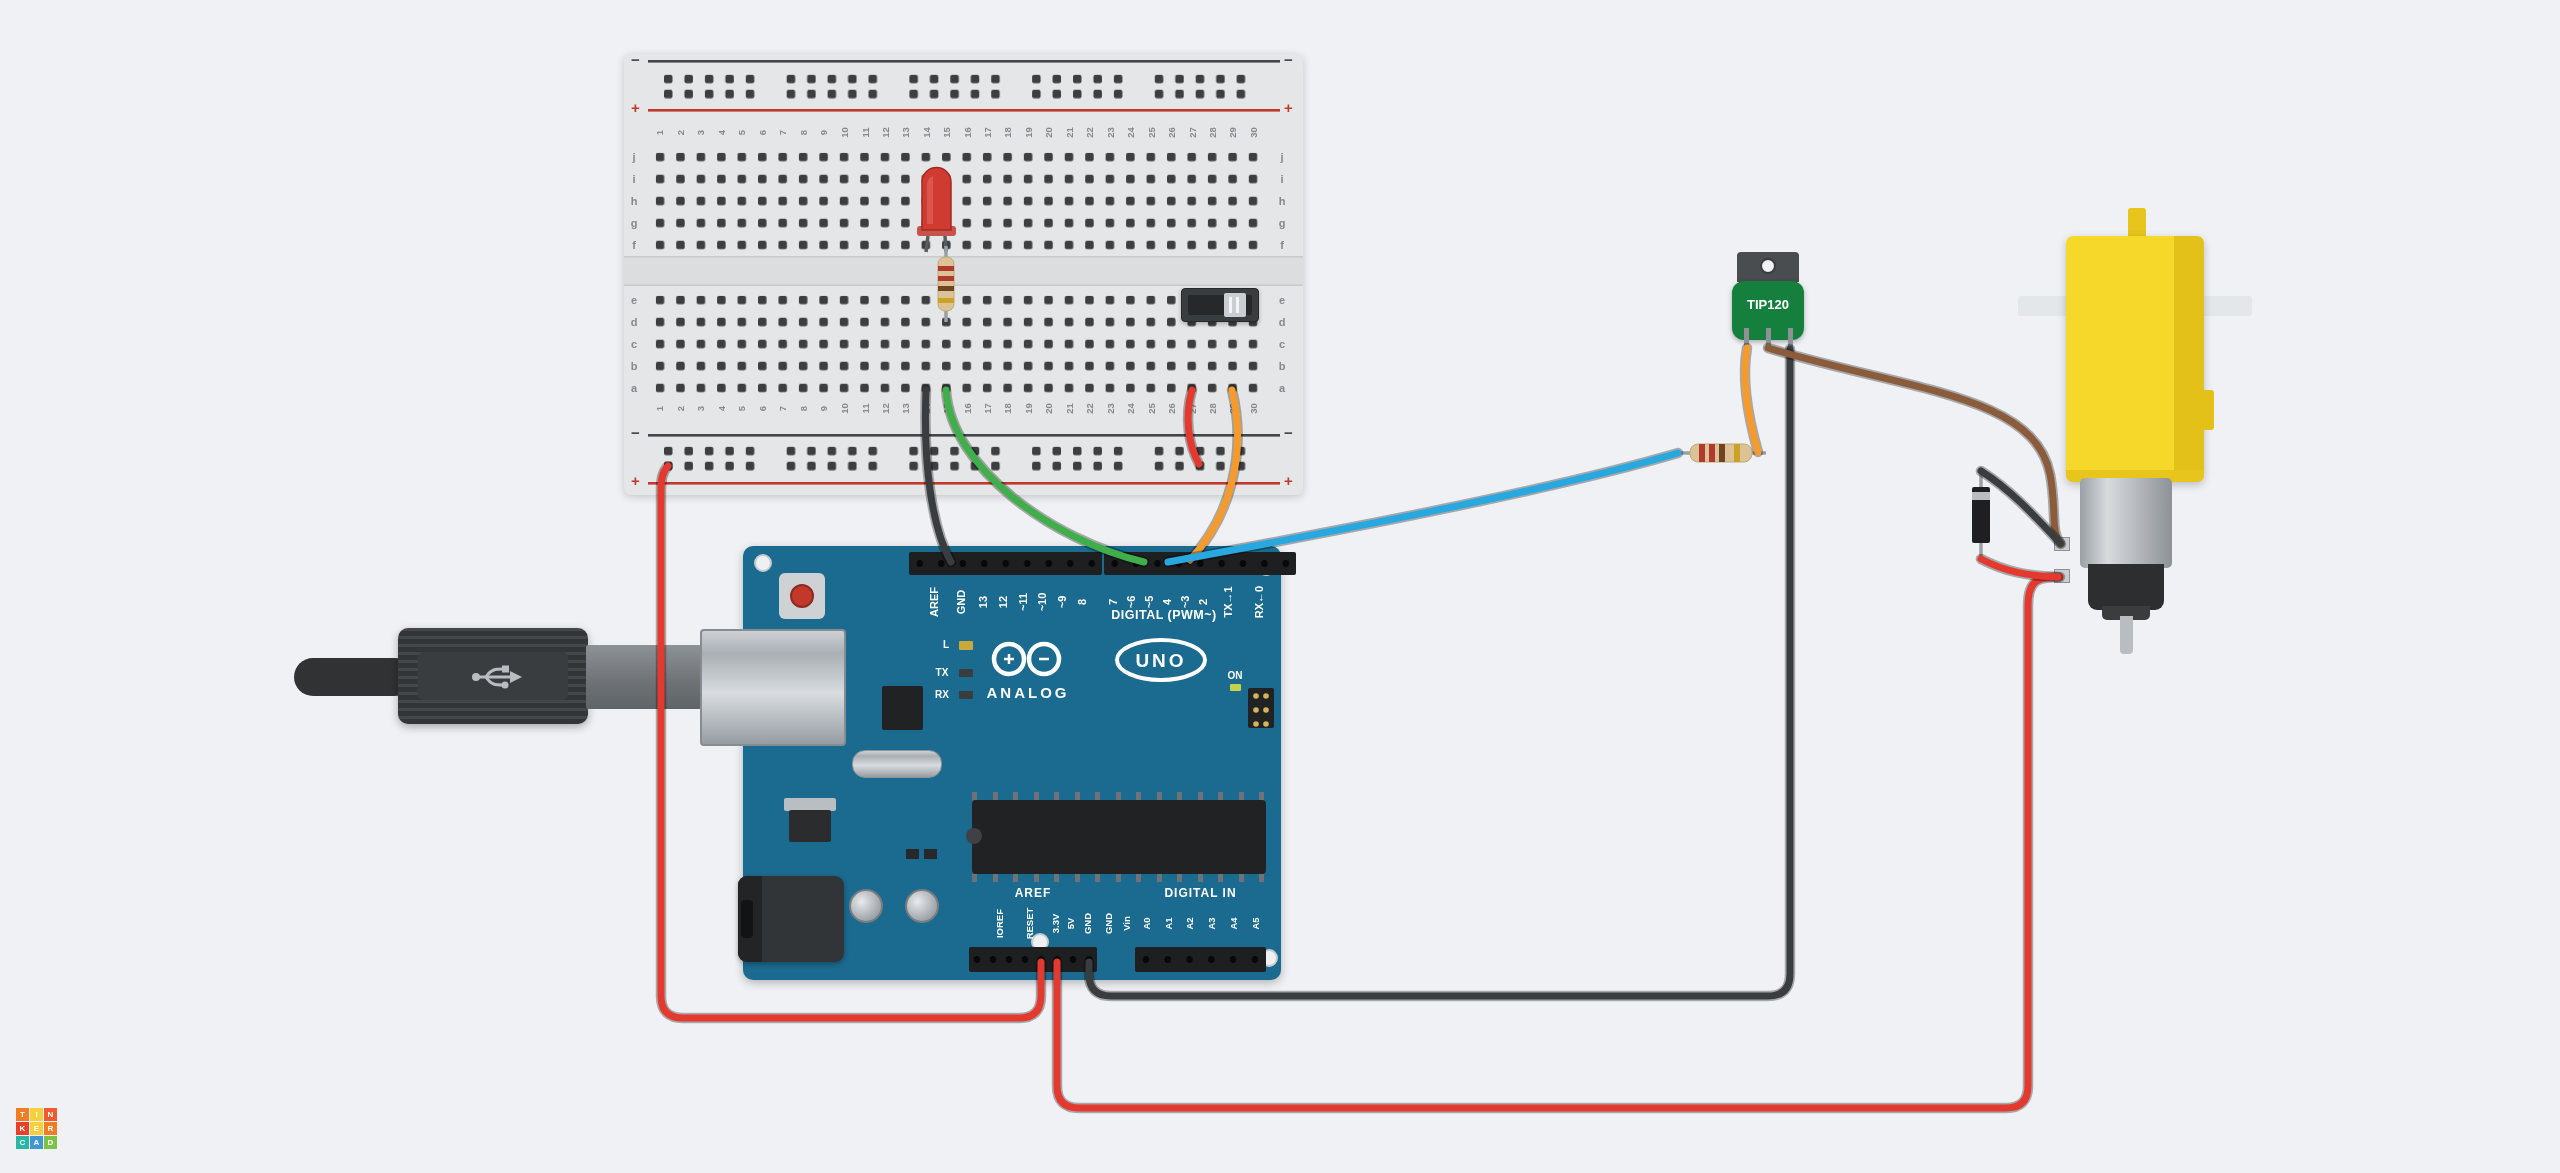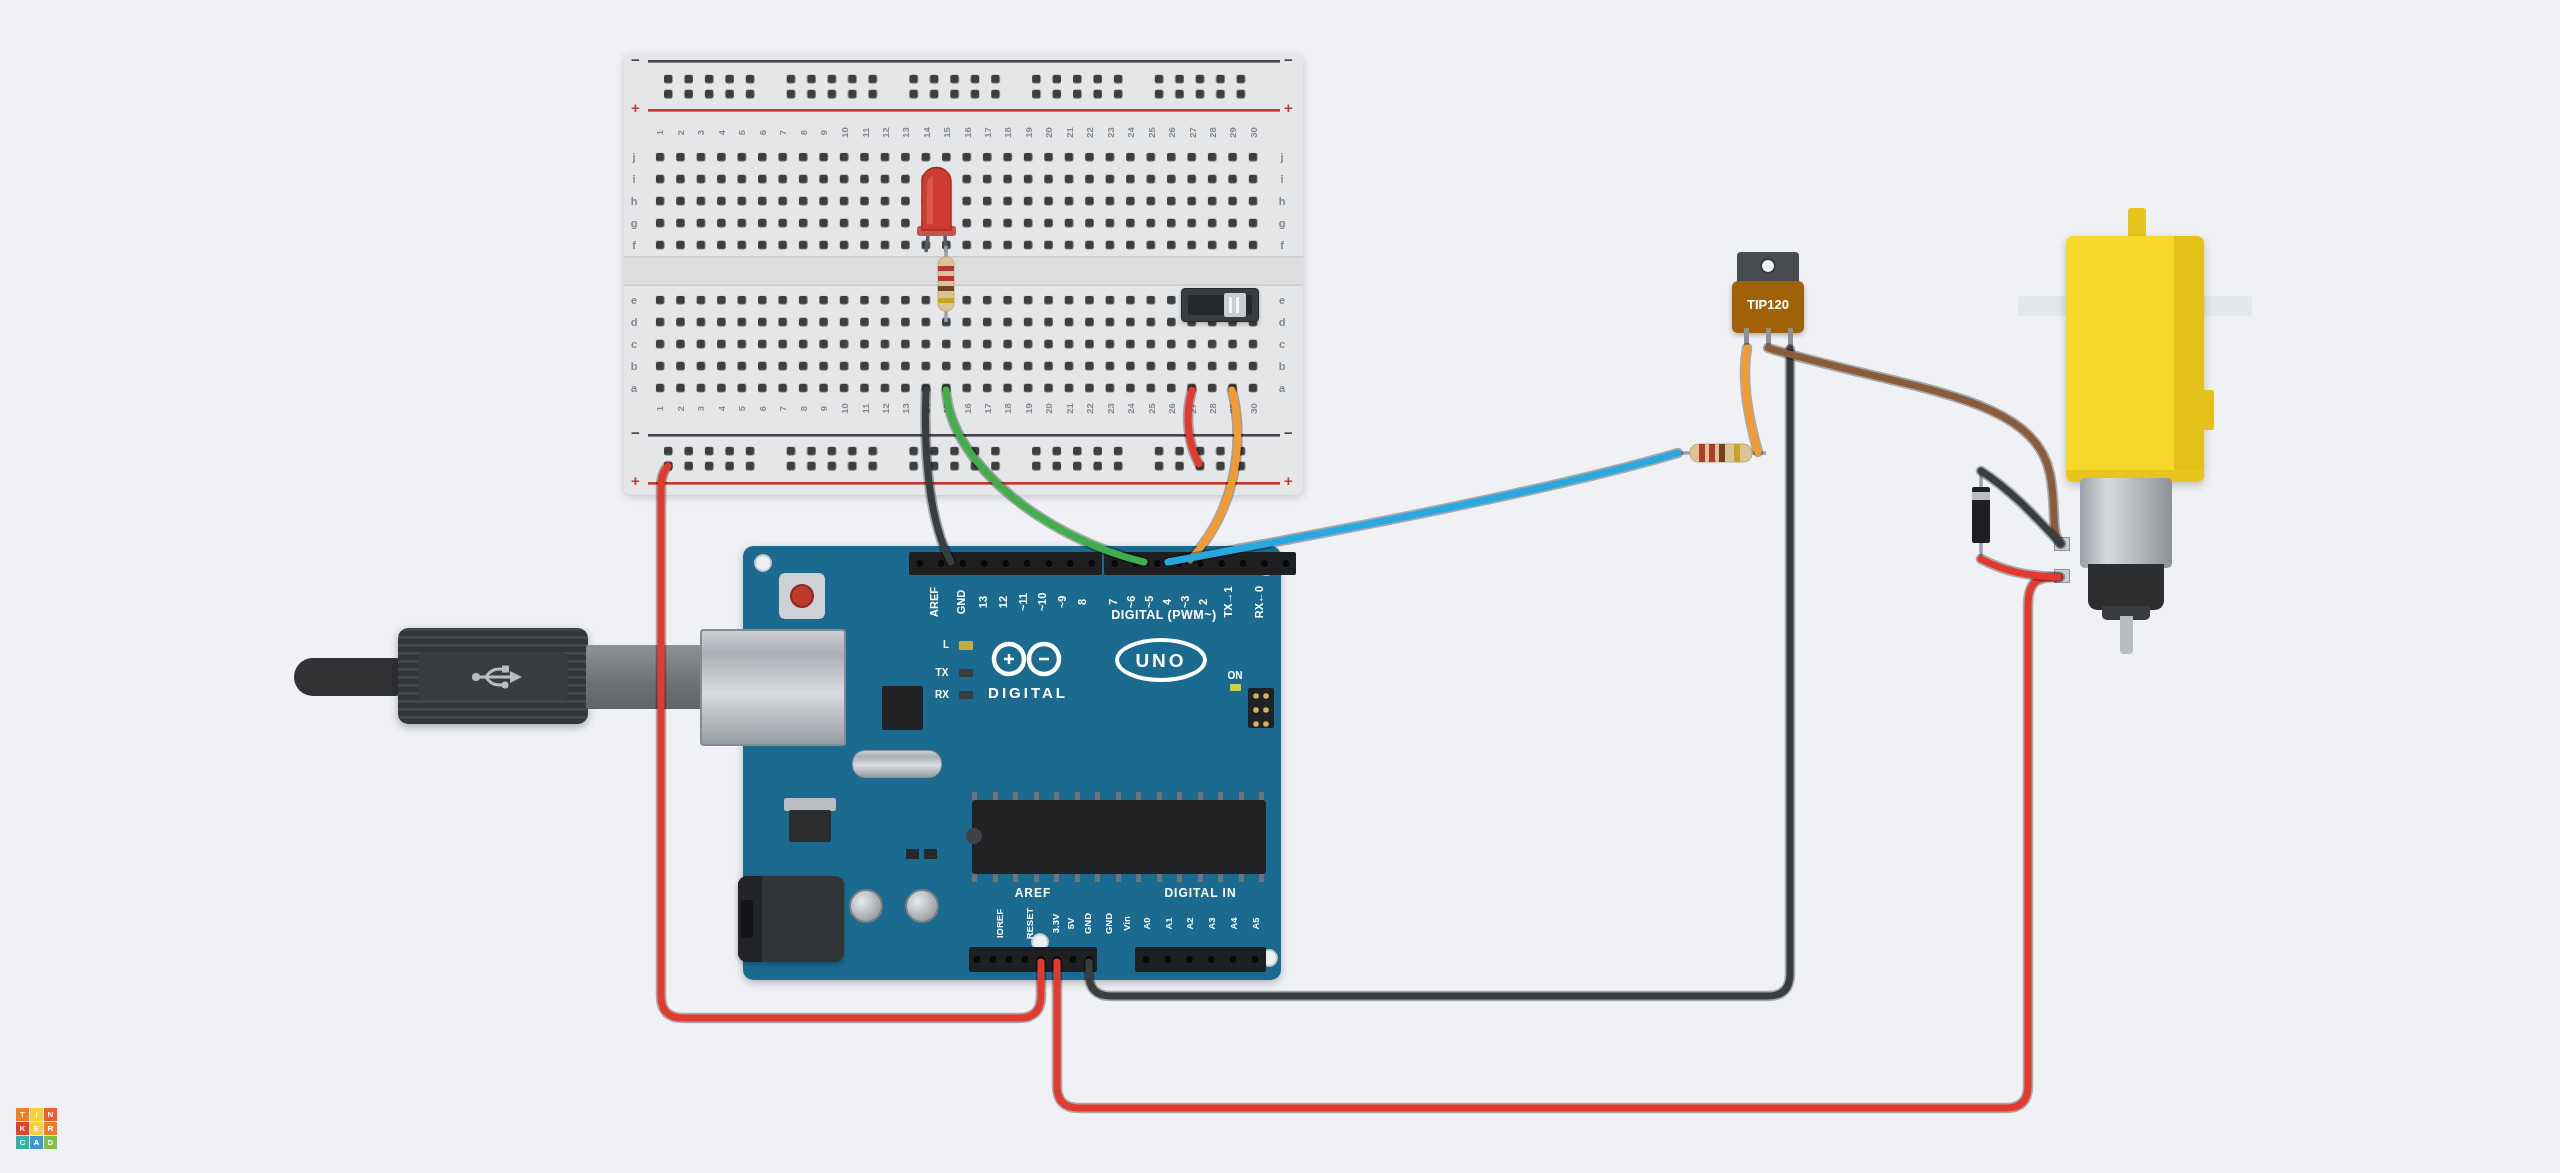--- a/index.html
+++ b/index.html
@@ -512,21 +512,21 @@
         </div>
         <div class="f1">
           <span class="vrot">A4</span>
         </div>
         <div class="f1">
           <span class="vrot">A5</span>
         </div>
       </div>
 
     <div class="silk" style="left:321px;top:62px;width:200px;font-size:12.5px;letter-spacing:.5px">DIGITAL (PWM~)</div>
-    <div class="silk" style="left:222px;top:138px;width:126px;font-size:15px;letter-spacing:3px">DIGITAL</div>
+    <div class="silk" style="left:222px;top:138px;width:126px;font-size:15px;letter-spacing:3px">ANALOG</div>
     <div class="silk" style="left:226px;top:340px;width:128px;font-size:12px;letter-spacing:1px">AREF</div>
     <div class="silk" style="left:392px;top:340px;width:131px;font-size:12px;letter-spacing:1px">DIGITAL IN</div>
 
     <div class="silk" style="left:196px;top:93px;width:14px;font-size:10px">L</div>
     <div class="ledchip" style="left:216px;top:95px;width:14px;height:9px;background:#caa83a"></div>
     <div class="silk" style="left:188px;top:121px;width:22px;font-size:10px">TX</div>
     <div class="ledchip" style="left:216px;top:123px;width:14px;height:8px;background:#3a3d40"></div>
     <div class="silk" style="left:188px;top:143px;width:22px;font-size:10px">RX</div>
     <div class="ledchip" style="left:216px;top:145px;width:14px;height:8px;background:#3a3d40"></div>
     <div class="silk" style="left:480px;top:124px;width:24px;font-size:10px">ON</div>
@@ -579,21 +579,21 @@
     <div class="abs" style="left:42px;top:4px;width:22px;height:24px;background:#caced2;border-radius:2px">
       <div class="abs" style="left:5px;top:4px;width:3px;height:16px;background:#f2f4f6"></div>
       <div class="abs" style="left:12px;top:4px;width:3px;height:16px;background:#f2f4f6"></div>
     </div>
   </div>
 
   <div>
     <div class="abs" style="left:1737px;top:252px;width:62px;height:30px;background:#4a4d50;border-radius:4px 4px 0 0">
       <div class="abs" style="left:23px;top:6px;width:16px;height:16px;background:#eff1f4;border-radius:50%;border:2px solid #3a3c3e;box-sizing:border-box"></div>
     </div>
-    <div class="abs" style="left:1732px;top:281px;width:72px;height:52px;background:#a16207;border-radius:6px;box-shadow:0 2px 5px rgba(0,0,0,.3)">
+    <div class="abs" style="left:1732px;top:281px;width:72px;height:59px;background:#15803d;border-radius:12px;box-shadow:0 2px 5px rgba(0,0,0,.3)">
       <div class="silk" style="left:0;top:16px;width:72px;font-size:13px">TIP120</div>
     </div>
     <div class="abs" style="left:1744px;top:328px;width:5px;height:20px;background:#8e9296"></div>
     <div class="abs" style="left:1766px;top:328px;width:5px;height:20px;background:#8e9296"></div>
     <div class="abs" style="left:1788px;top:328px;width:5px;height:20px;background:#8e9296"></div>
   </div>
 
   <svg class="abs" style="left:1668px;top:435px" width="104" height="36">
     <line x1="6" y1="18" x2="98" y2="18" stroke="#9aa0a4" stroke-width="3.5"></line>
     <rect x="22" y="9" width="62" height="18" rx="8" fill="#dbc396" stroke="#c2a877" stroke-width="1"></rect>

